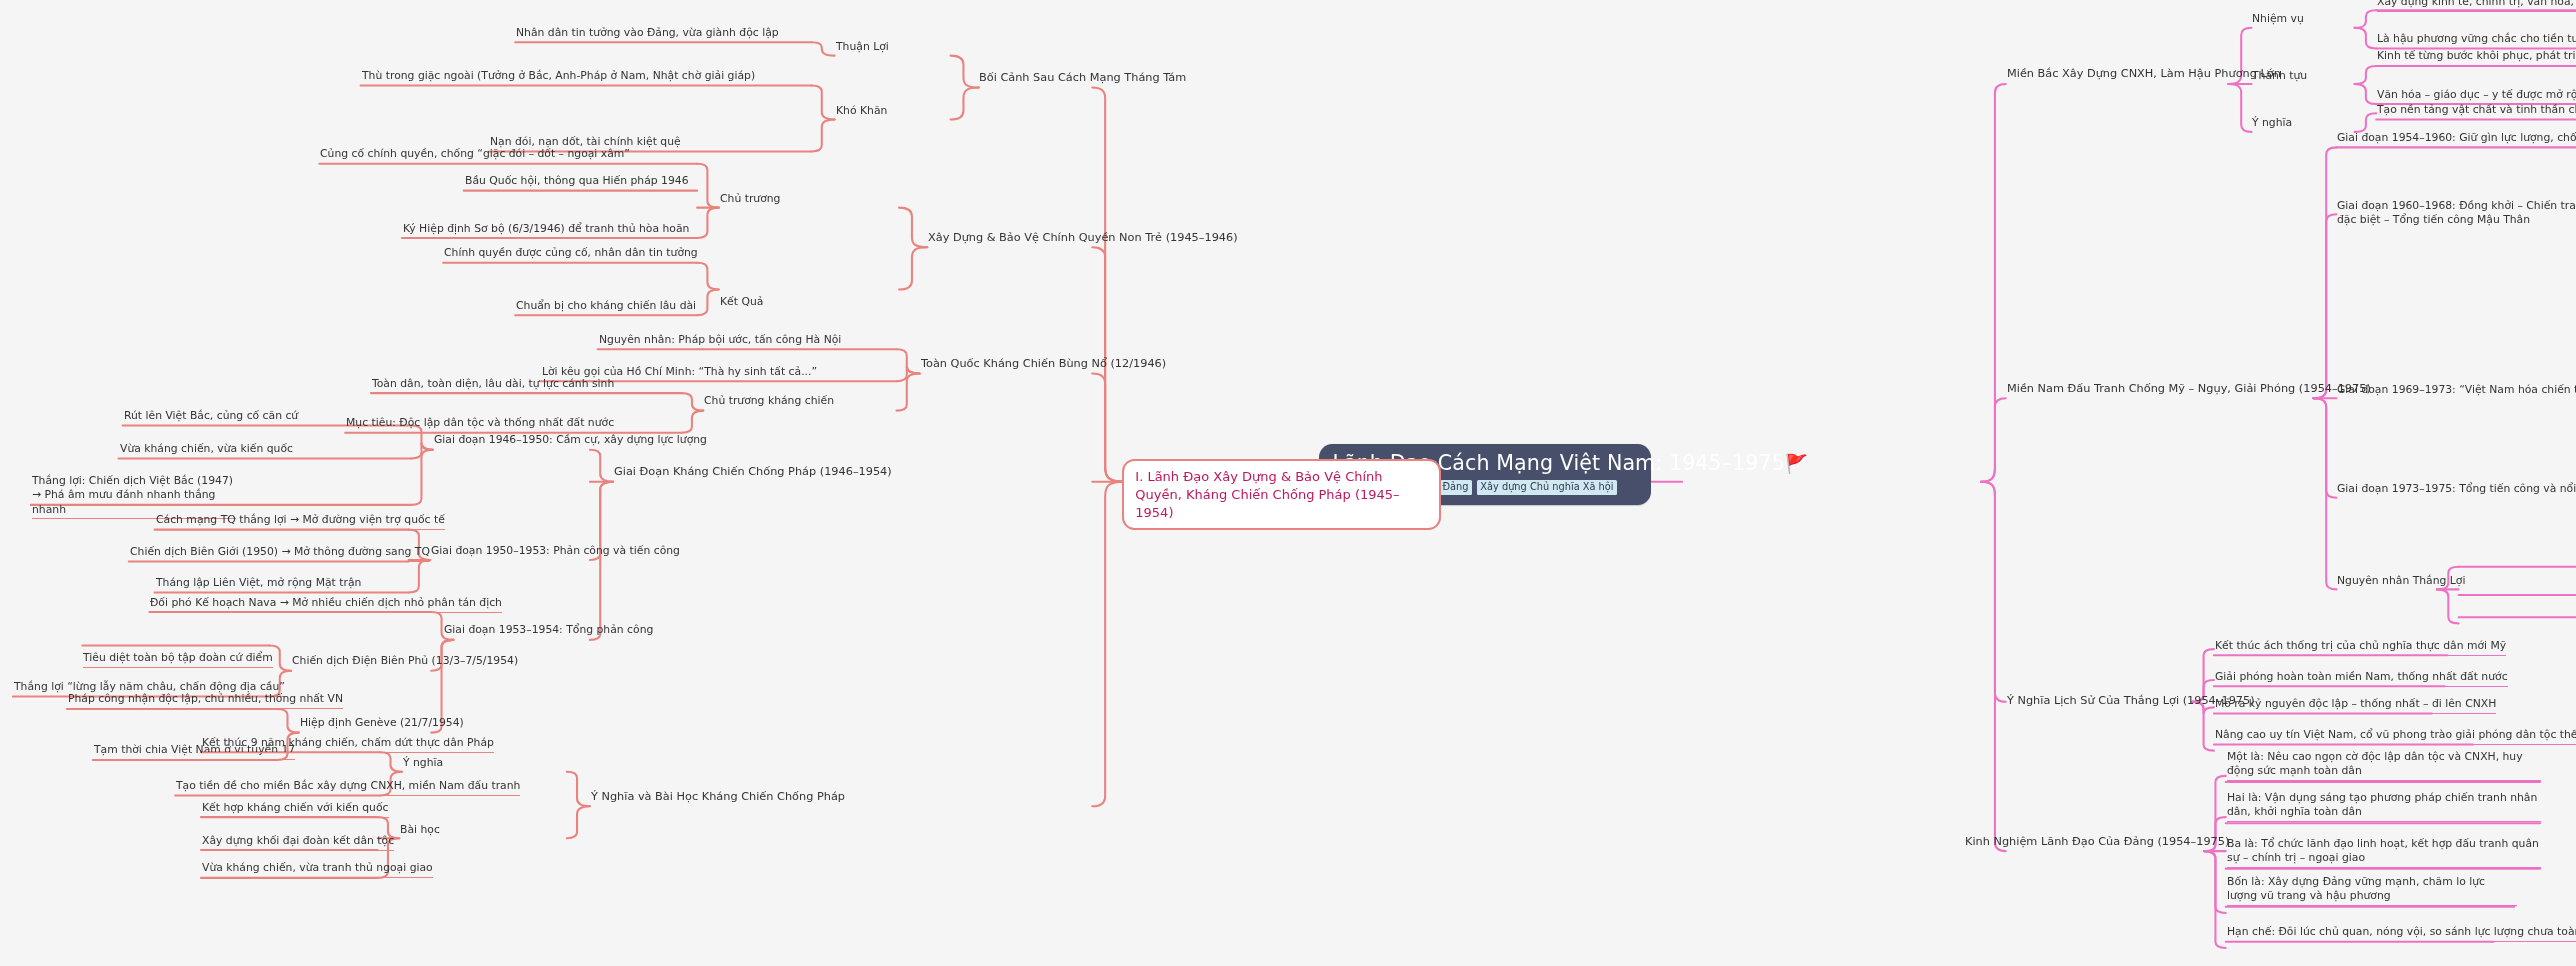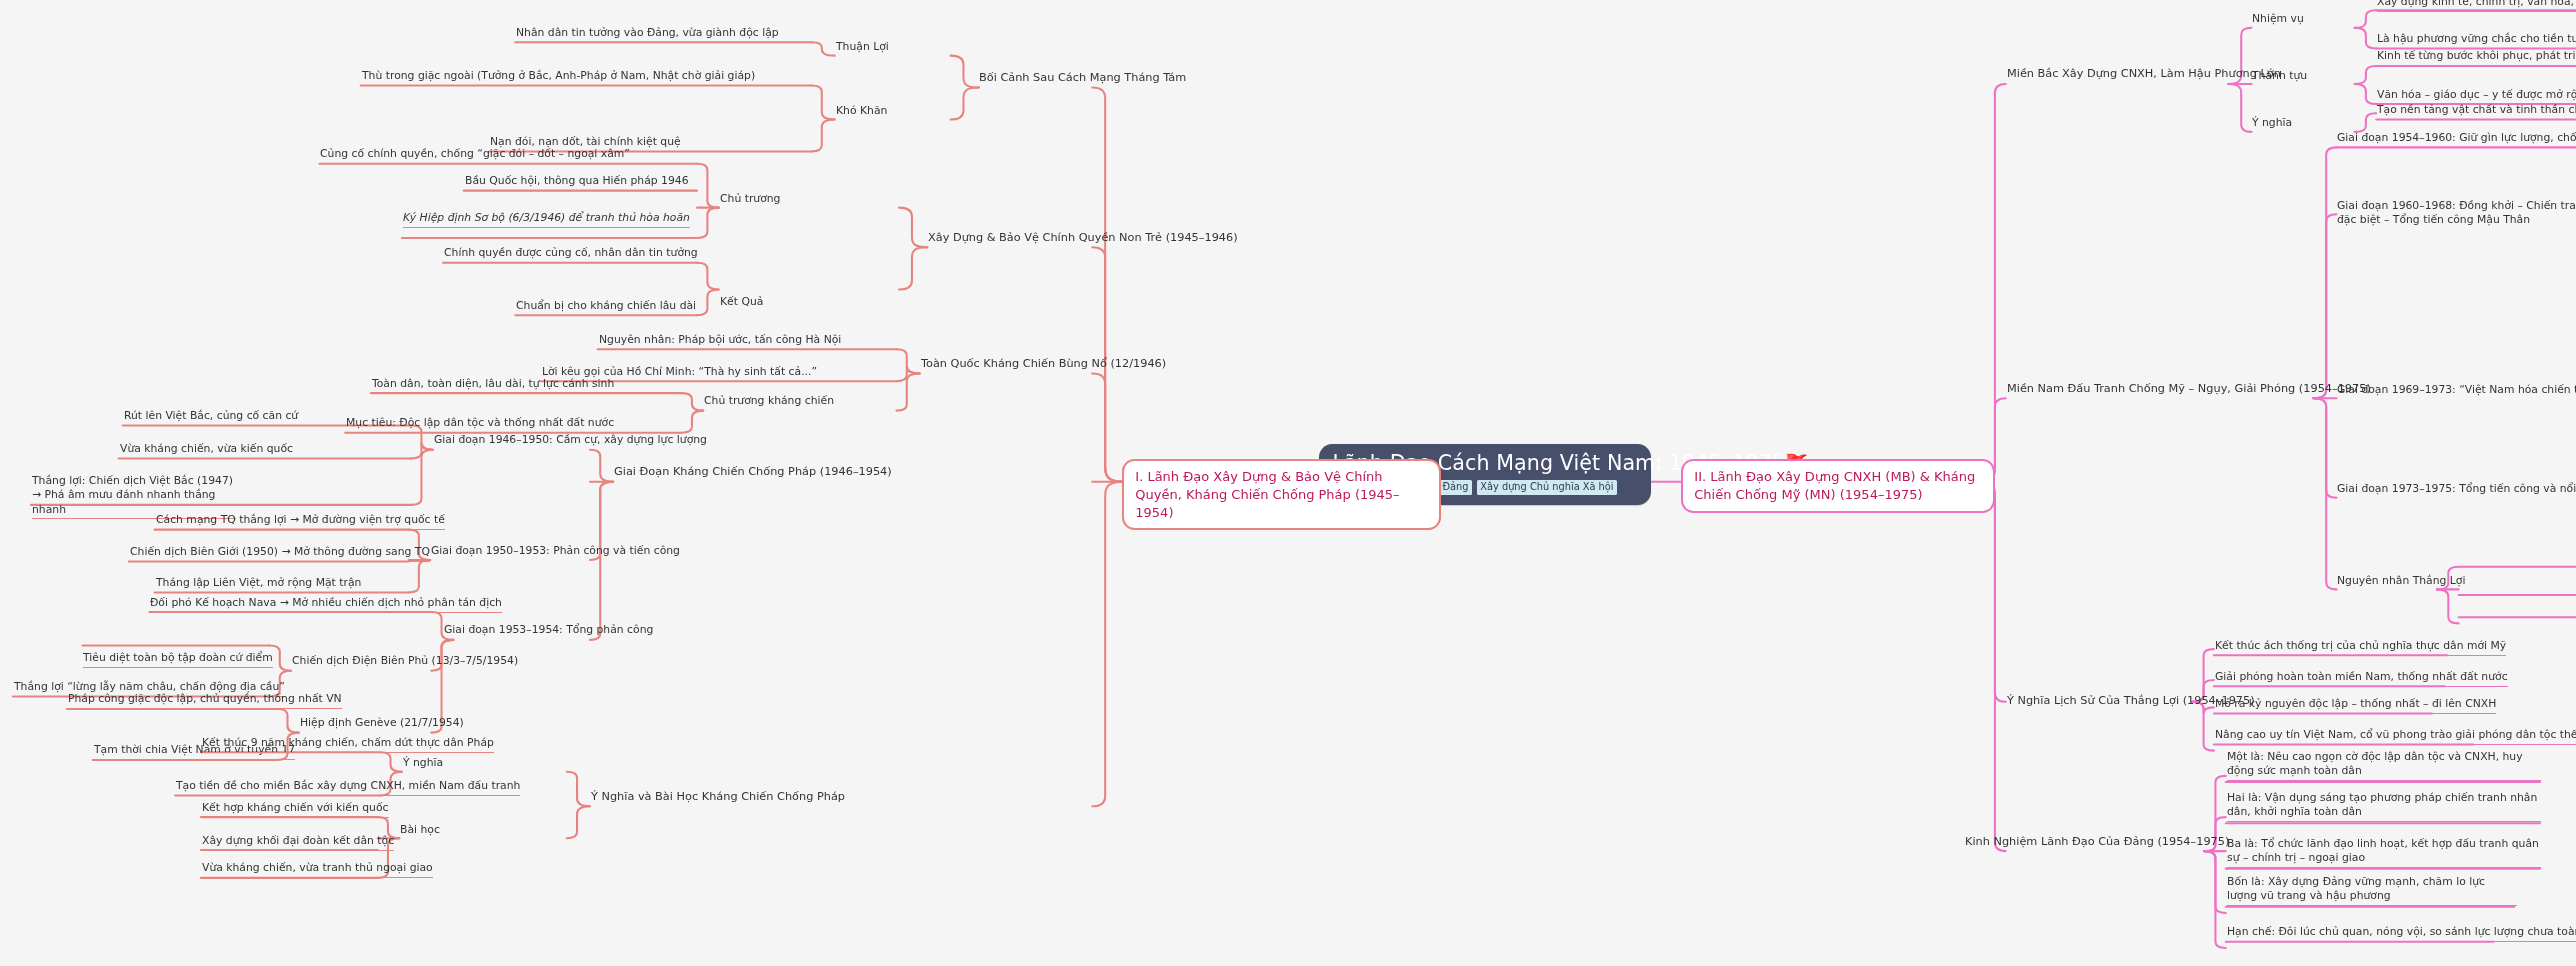--- a/index.html
+++ b/index.html
@@ -257,35 +257,34 @@
       <span>Lãnh Đạo Cách Mạng Việt Nam: 1945–1975</span><span class="root-flag">🚩</span>
     </div>
     <div class="root-tags">
       <span class="root-tag">Chiến tranh</span>
       <span class="root-tag">Lịch sử Đảng</span>
       <span class="root-tag">Xây dựng Chủ nghĩa Xã hội</span>
     </div>
   </div>
 
   <div class="l1" style="left:1122px;top:459px;width:319px;">I. Lãnh Đạo Xây Dựng &amp; Bảo Vệ Chính Quyền, Kháng Chiến Chống Pháp (1945–1954)</div>
-  <div class="l1 pink" style="left:1681px;top:459px;width:314px;">II. Lãnh Đạo Xây Dựng CNXH (MB) &amp; Kháng Chiến Chống Mỹ (MN) (1954–1975)</div>
 
   <div class="node big nowrap bare" style="left:979px;top:71px;">Bối Cảnh Sau Cách Mạng Tháng Tám</div>
   <div class="node nowrap bare" style="left:836px;top:40px;">Thuận Lợi</div>
   <div class="node nowrap bare" style="left:836px;top:104px;">Khó Khăn</div>
   <div class="node nowrap u-red" style="left:516px;top:26px;">Nhân dân tin tưởng vào Đảng, vừa giành độc lập</div>
   <div class="node nowrap u-red" style="left:362px;top:69px;">Thù trong giặc ngoài (Tưởng ở Bắc, Anh-Pháp ở Nam, Nhật chờ giải giáp)</div>
   <div class="node nowrap u-red" style="left:490px;top:135px;">Nạn đói, nạn dốt, tài chính kiệt quệ</div>
 
   <div class="node big nowrap bare" style="left:928px;top:231px;">Xây Dựng &amp; Bảo Vệ Chính Quyền Non Trẻ (1945–1946)</div>
   <div class="node nowrap bare" style="left:720px;top:192px;">Chủ trương</div>
   <div class="node nowrap bare" style="left:720px;top:274px;margin-top:21px;">Kết Quả</div>
   <div class="node nowrap u-red" style="left:320px;top:147px;">Củng cố chính quyền, chống “giặc đói – dốt – ngoại xâm”</div>
   <div class="node nowrap u-red" style="left:465px;top:174px;">Bầu Quốc hội, thông qua Hiến pháp 1946</div>
-  <div class="node nowrap u-red" style="left:403px;top:211px;font-style:italic;">Ký Hiệp định Sơ bộ (6/3/1946) để tranh thủ hòa hoãn</div>
+  <div class="node nowrap u-red" style="left:403px;top:222px;">Ký Hiệp định Sơ bộ (6/3/1946) để tranh thủ hòa hoãn</div>
   <div class="node nowrap u-red" style="left:444px;top:246px;text-align:center;">Chính quyền được củng cố, nhân dân tin tưởng</div>
   <div class="node nowrap u-red" style="left:516px;top:299px;">Chuẩn bị cho kháng chiến lâu dài</div>
 
   <div class="node big nowrap bare" style="left:921px;top:357px;">Toàn Quốc Kháng Chiến Bùng Nổ (12/1946)</div>
   <div class="node nowrap u-red" style="left:599px;top:333px;">Nguyên nhân: Pháp bội ước, tấn công Hà Nội</div>
   <div class="node nowrap u-red" style="left:542px;top:365px;">Lời kêu gọi của Hồ Chí Minh: “Thà hy sinh tất cả...”</div>
   <div class="node nowrap bare" style="left:704px;top:394px;">Chủ trương kháng chiến</div>
   <div class="node nowrap u-red" style="left:372px;top:377px;">Toàn dân, toàn diện, lâu dài, tự lực cánh sinh</div>
   <div class="node nowrap u-red" style="left:346px;top:416px;">Mục tiêu: Độc lập dân tộc và thống nhất đất nước</div>
 
@@ -299,21 +298,21 @@
   <div class="node nowrap u-red" style="left:156px;top:513px;">Cách mạng TQ thắng lợi → Mở đường viện trợ quốc tế</div>
   <div class="node nowrap u-red" style="left:130px;top:545px;">Chiến dịch Biên Giới (1950) → Mở thông đường sang TQ</div>
   <div class="node nowrap u-red" style="left:156px;top:576px;">Tháng lập Liên Việt, mở rộng Mặt trận</div>
 
   <div class="node nowrap bare" style="left:444px;top:623px;">Giai đoạn 1953–1954: Tổng phản công</div>
   <div class="node nowrap u-red" style="left:150px;top:596px;">Đối phó Kế hoạch Nava → Mở nhiều chiến dịch nhỏ phân tán địch</div>
   <div class="node nowrap bare" style="left:292px;top:654px;">Chiến dịch Điện Biên Phủ (13/3–7/5/1954)</div>
   <div class="node nowrap u-red" style="left:83px;top:651px;">Tiêu diệt toàn bộ tập đoàn cứ điểm</div>
   <div class="node nowrap u-red" style="left:14px;top:680px;">Thắng lợi “lừng lẫy năm châu, chấn động địa cầu”</div>
   <div class="node nowrap bare" style="left:300px;top:716px;">Hiệp định Genève (21/7/1954)</div>
-  <div class="node nowrap u-red" style="left:68px;top:692px;">Pháp công giặc độc lập, chủ quyền, thống nhất VN</div>
+  <div class="node nowrap u-red" style="left:68px;top:692px;">Pháp công nhận độc lập, chủ nhiều, thống nhất VN</div>
   <div class="node nowrap u-red" style="left:94px;top:743px;">Tạm thời chia Việt Nam ở vĩ tuyến 17</div>
 
   <div class="node big nowrap bare" style="left:591px;top:790px;">Ý Nghĩa và Bài Học Kháng Chiến Chống Pháp</div>
   <div class="node nowrap bare" style="left:403px;top:756px;">Ý nghĩa</div>
   <div class="node nowrap bare" style="left:400px;top:823px;">Bài học</div>
   <div class="node nowrap u-red" style="left:202px;top:736px;">Kết thúc 9 năm kháng chiến, chấm dứt thực dân Pháp</div>
   <div class="node nowrap u-red" style="left:176px;top:779px;">Tạo tiền đề cho miền Bắc xây dựng CNXH, miền Nam đấu tranh</div>
   <div class="node nowrap u-red" style="left:202px;top:801px;">Kết hợp kháng chiến với kiến quốc</div>
   <div class="node nowrap u-red" style="left:202px;top:834px;">Xây dựng khối đại đoàn kết dân tộc</div>
   <div class="node nowrap u-red" style="left:202px;top:861px;">Vừa kháng chiến, vừa tranh thủ ngoại giao</div>

